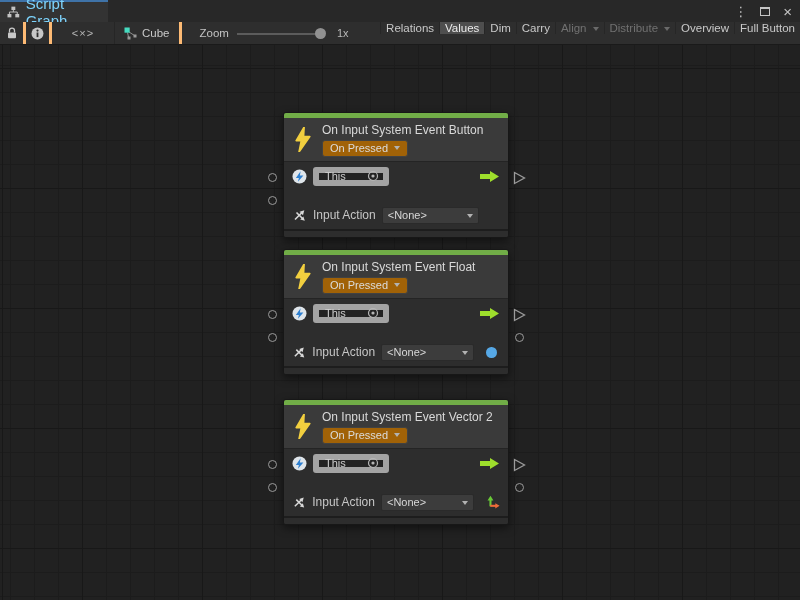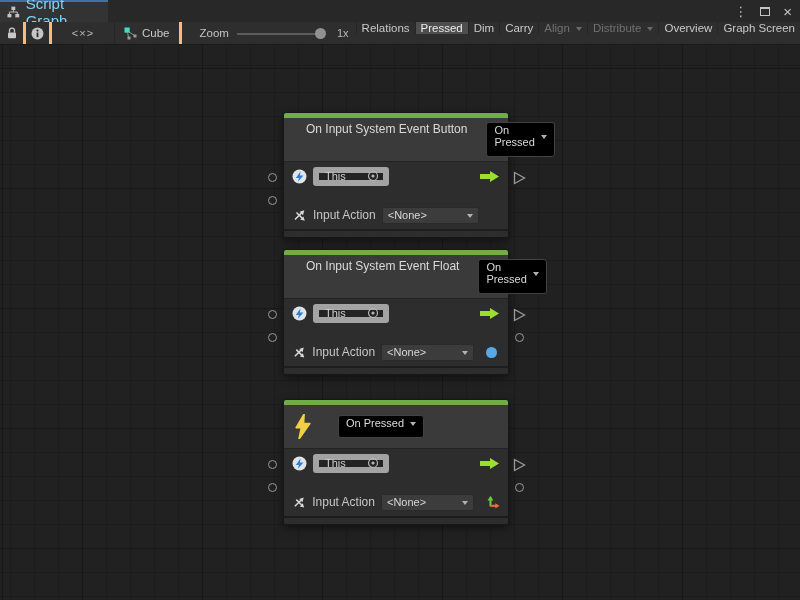--- a/index.html
+++ b/index.html
@@ -46,24 +46,24 @@
       repeating-linear-gradient(180deg, #181818 0 1px, transparent 1px 120px),
       repeating-linear-gradient(90deg,  #1c1c1c 0 1px, transparent 1px 24px),
       repeating-linear-gradient(180deg, #1c1c1c 0 1px, transparent 1px 24px);
     background-position: 82px 0, 0 23px, 10px 0, 0 23px; }
 
   
   .node { position:absolute; left:283px; width:226px; background:#2d2d2d;
     border:1px solid #171717; border-radius:3px; box-shadow:0 3px 9px rgba(0,0,0,.5); }
   .green-bar { height:5px; background:#71ad47; border-radius:2px 2px 0 0; }
   .node-header { background:#3a3a3a; padding:6px 10px 6px 11px; display:flex; align-items:center; gap:11px; height:43px; }
-  .header-col { display:flex; flex-direction:row; align-items:flex-start; gap:3px; }
+  .header-col { display:flex; flex-direction:column; align-items:flex-start; gap:3px; }
   .node-title { font-size:12px; color:#d9d9d9; white-space:nowrap; }
-  .evt-dd { display:inline-flex; align-items:center; background:#000000; border:1px solid #424242;
-    border-radius:3px; padding:1px 7px 8px 7px; font-size:11px; color:#dcdcdc;margin-left:16px; }
+  .evt-dd { display:inline-flex; align-items:center; background:#a16207; border:1px solid #424242;
+    border-radius:3px; padding:1px 7px 2px 7px; font-size:11px; color:#dcdcdc; }
   .node-body { background:#2d2d2d; border-top:1px solid #242424; padding:3px 8px; }
   .row { display:flex; align-items:center; gap:6px; height:22px; }
   .row + .row { margin-top:17px; }
   .this-field { display:flex; align-items:center; width:76px; height:19px; background:#232323;
     border:6px solid #a3a3a3; border-radius:3px; padding:0 4px 0 6px; font-size:11px; color:#cfcfcf; }
   .this-field span { flex:1; }
   .row-label { font-size:12px; color:#c6c6c6; white-space:nowrap; }
   .none-dd { display:flex; align-items:center; width:97px; height:17px; background:#3c3c3c;
     border:1px solid #2a2a2a; border-radius:2px; padding:0 5px; font-size:11px; color:#d8d8d8; }
   .none-dd .caret { margin-left:auto; }
@@ -132,41 +132,41 @@
         <div class="slider-track"></div>
         <div class="slider-handle"></div>
       </div>
       <span class="zoom-value">1x</span>
     </div>
     <div class="right-group">
       <div class="tbtn">
         <span>Relations</span>
         </div>
       <div class="tbtn active">
-        <span>Pressed</span>
+        <span>Values</span>
         </div>
       <div class="tbtn">
         <span>Dim</span>
         </div>
       <div class="tbtn">
         <span>Carry</span>
         </div>
       <div class="tbtn disabled">
         <span>Align</span>
         <span class="caret"></span>
         </div>
       <div class="tbtn disabled">
         <span>Distribute</span>
         <span class="caret"></span>
         </div>
       <div class="tbtn">
         <span>Overview</span>
         </div>
       <div class="tbtn">
-        <span>Graph Screen</span>
+        <span>Full Button</span>
         </div>
     </div>
   </div>
 
   <div class="canvas">
 
     <div class="node" style="top:67px;">
       <div class="green-bar"></div>
       <div class="node-header">
         <svg width="16" height="25" viewBox="0 0 14 22">
@@ -277,20 +277,21 @@
       <div class="port r2"></div>
     </div>
 
     <div class="node" style="top:354px;">
       <div class="green-bar"></div>
       <div class="node-header">
         <svg width="16" height="25" viewBox="0 0 14 22">
           <polygon points="8,0 1,12 5.5,12 3.5,22 13,8.5 7.5,8.5" fill="#f2cf3f" stroke="#f2cf3f" stroke-width="1.4" stroke-linejoin="round"></polygon>
         </svg>
         <div class="header-col">
+          <div class="node-title">On Input System Event Vector 2</div>
           <div class="evt-dd">
             <span>On Pressed</span>
             <span class="caret"></span>
           </div>
         </div>
       </div>
       <div class="node-body">
         <div class="row">
           <svg width="15" height="15" viewBox="0 0 15 15">
             <circle cx="7.5" cy="7.5" r="7" fill="#dfe5ea"></circle>

